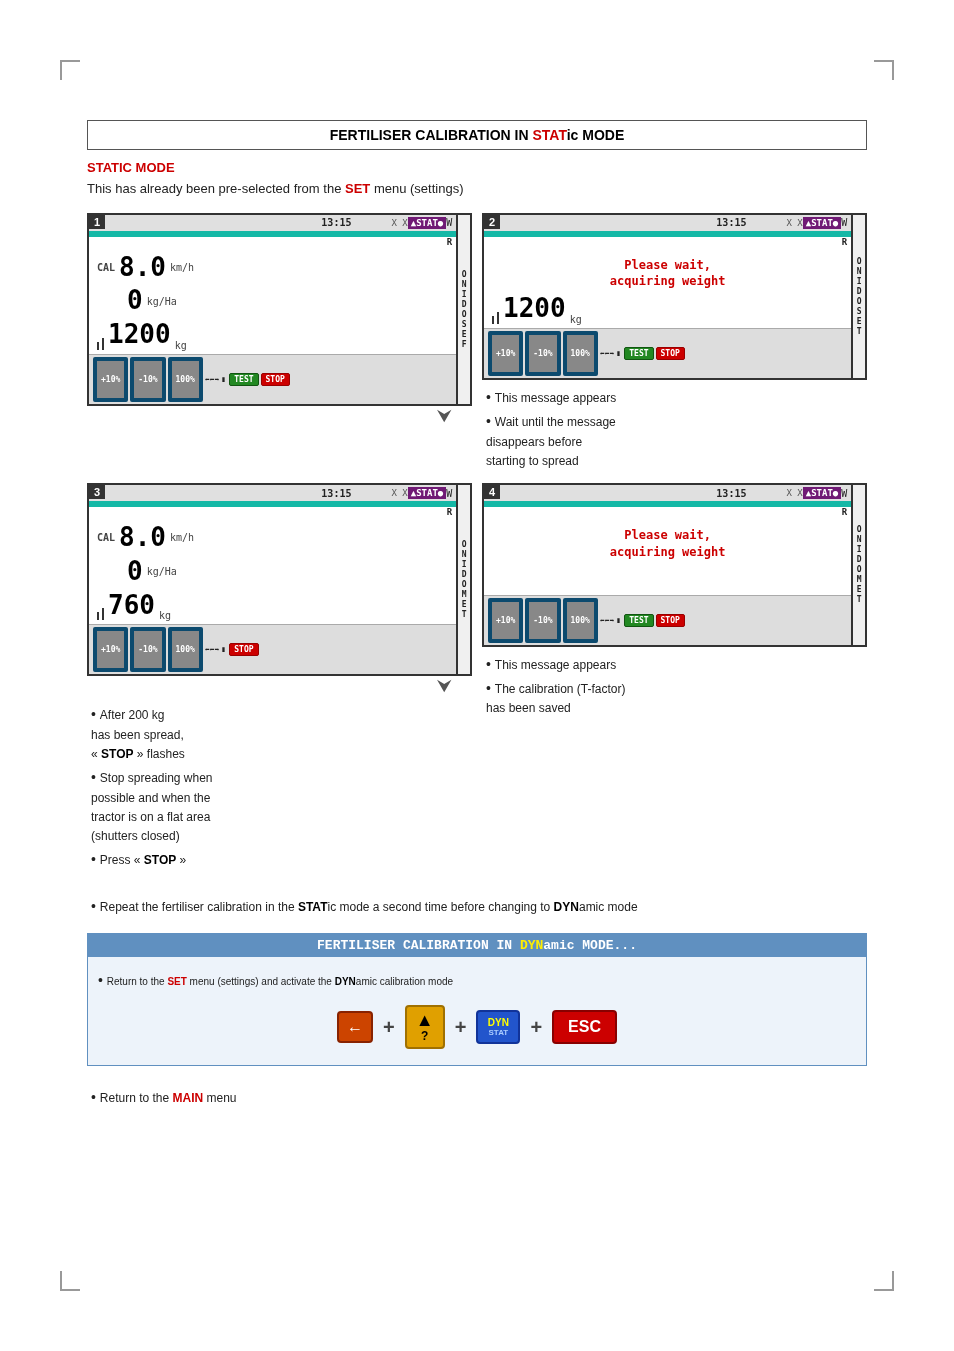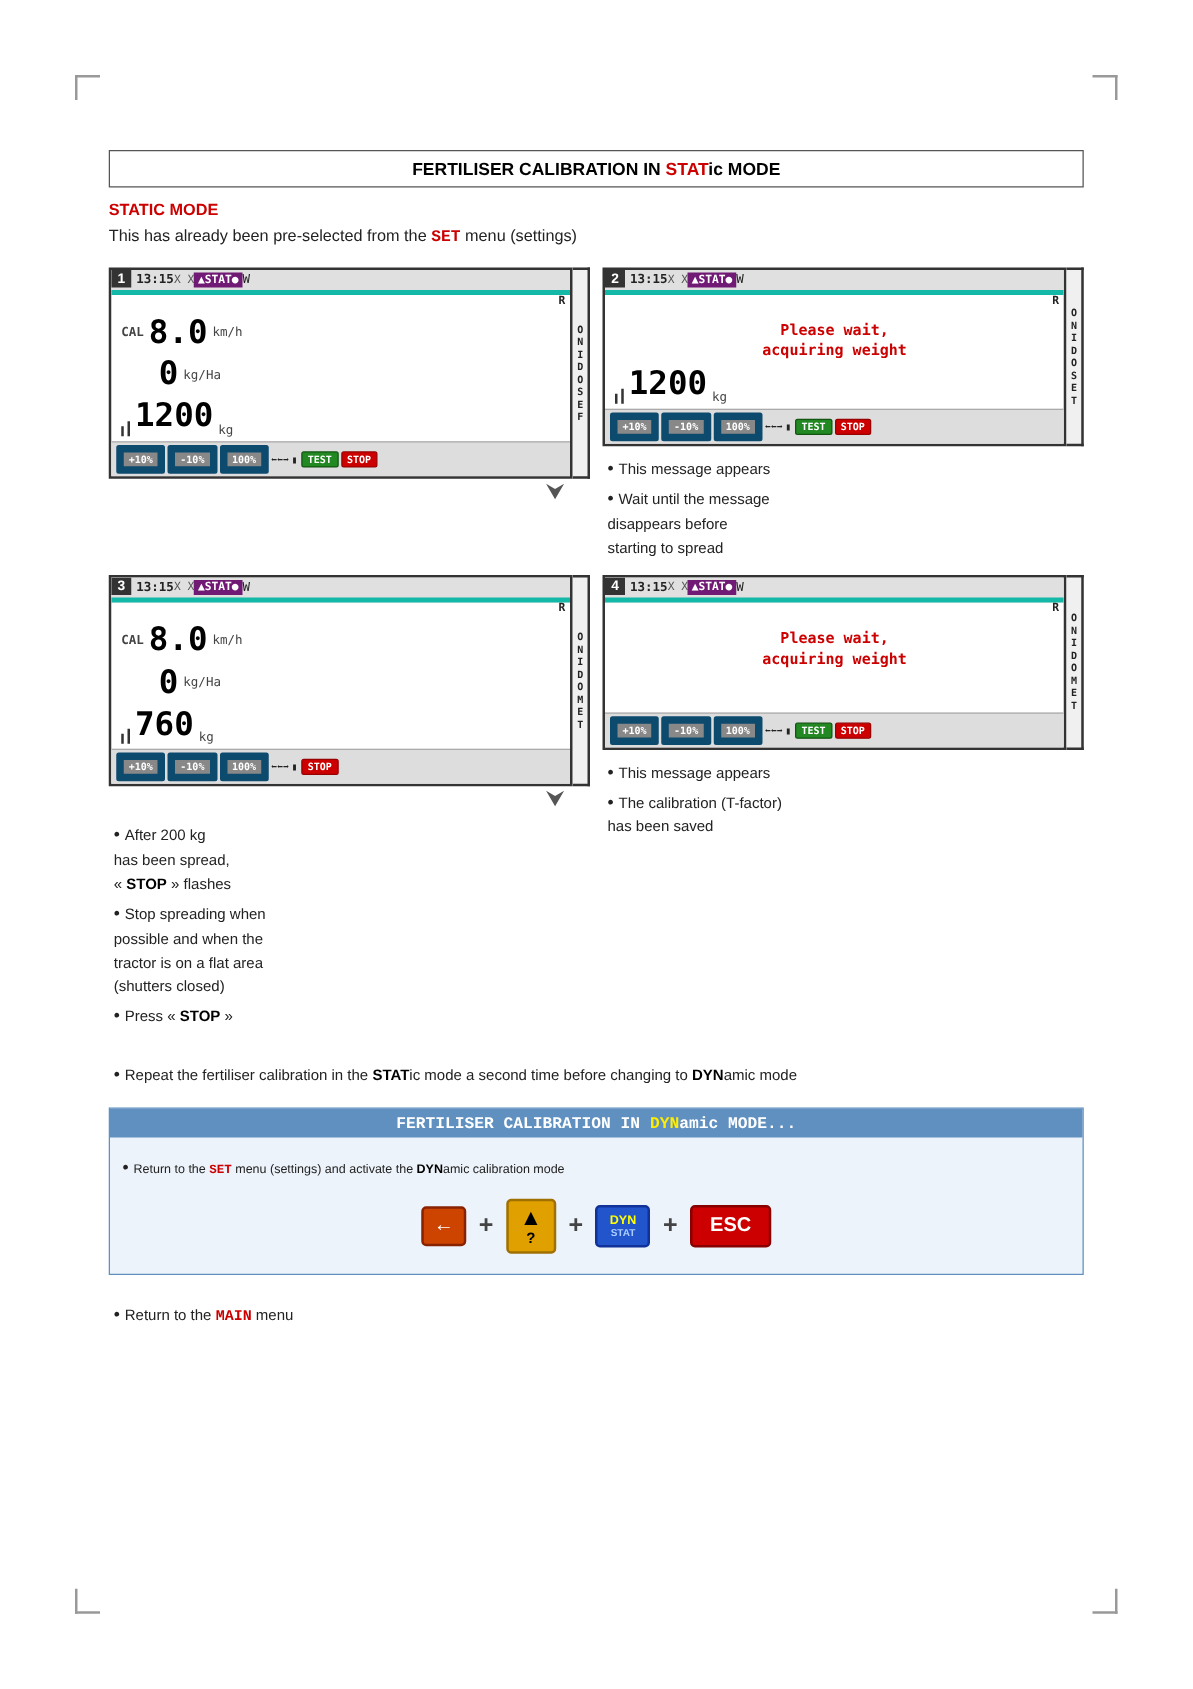--- a/index.html
+++ b/index.html
@@ -91,22 +91,22 @@
       padding: 0;
       overflow: hidden;
     }
 
     .lcd-top-bar {
       display: flex;
       align-items: center;
       background: #e0e0e0;
       padding: 2px 4px;
       font-size: 10px;
-      border-bottom: 4px solid #14b8a6;
-      justify-content: flex-start;
+      border-bottom: 6px solid #14b8a6;
+      justify-content: flex-end;
     }
     .lcd-top-bar .time { font-weight: bold; font-size: 10px; }
     .lcd-top-bar .stat-icon {
       background: #701a75;
       color: #fff;
       font-size: 9px;
       padding: 1px 3px;
       font-weight: bold;
     }
 
@@ -154,22 +154,22 @@
       display: flex;
       align-items: center;
       padding: 2px 4px;
       gap: 2px;
       font-size: 8px;
       flex-wrap: wrap;
     }
     .lcd-btn {
       background: #888;
       color: #fff;
-      border: 6px solid #0c4a6e;
-      padding: 1px 4px;
+      border: 4px solid #0c4a6e;
+      padding: 14px 4px;
       font-size: 8px;
       font-weight: bold;
       border-radius: 2px;
     }
     .lcd-btn-red {
       background: #cc0000;
       color: #fff;
       border: 1px solid #900;
       padding: 1px 4px;
       font-size: 8px;
@@ -225,21 +225,21 @@
       list-style: none;
       padding: 6px 0 0 4px;
       font-size: 12px;
       line-height: 1.6;
     }
     .bullet-list li::before {
       content: "• ";
       font-size: 14px;
     }
     .bullet-list li { margin-bottom: 2px; }
-    .bold-red { font-weight: bold; color: #cc0000; font-family: Liberation Mono, monospace; }
+    .bold-red { font-weight: bold; color: #cc0000; }
     .bold-black { font-weight: bold; color: #000; }
 
     
     .dyn-box {
       border: 1.5px solid #6090c0;
       background: #edf3fa;
       padding: 6px 10px;
       margin-bottom: 14px;
     }
     .dyn-title {
@@ -330,21 +330,21 @@
       display: flex;
       flex-direction: column;
       align-items: center;
       justify-content: center;
       min-width: 44px;
       min-height: 34px;
     }
     .hw-btn-blue .dyn-label { font-size: 10px; font-weight: bold; color: #ffff00; }
     .hw-btn-blue .stat-label { font-size: 8px; color: #aaccff; }
 
-    .lcd-x { font-size: 9px; color: #555; }
+    .lcd-x { font-size: 9px; color: #555; margin-left: 40px; }
   </style>
 </head>
 <body>
 
 <div class="corner-mark corner-tl"></div>
 <div class="corner-mark corner-tr"></div>
 <div class="corner-mark corner-bl"></div>
 <div class="corner-mark corner-br"></div>
 
 <div class="page-content">

